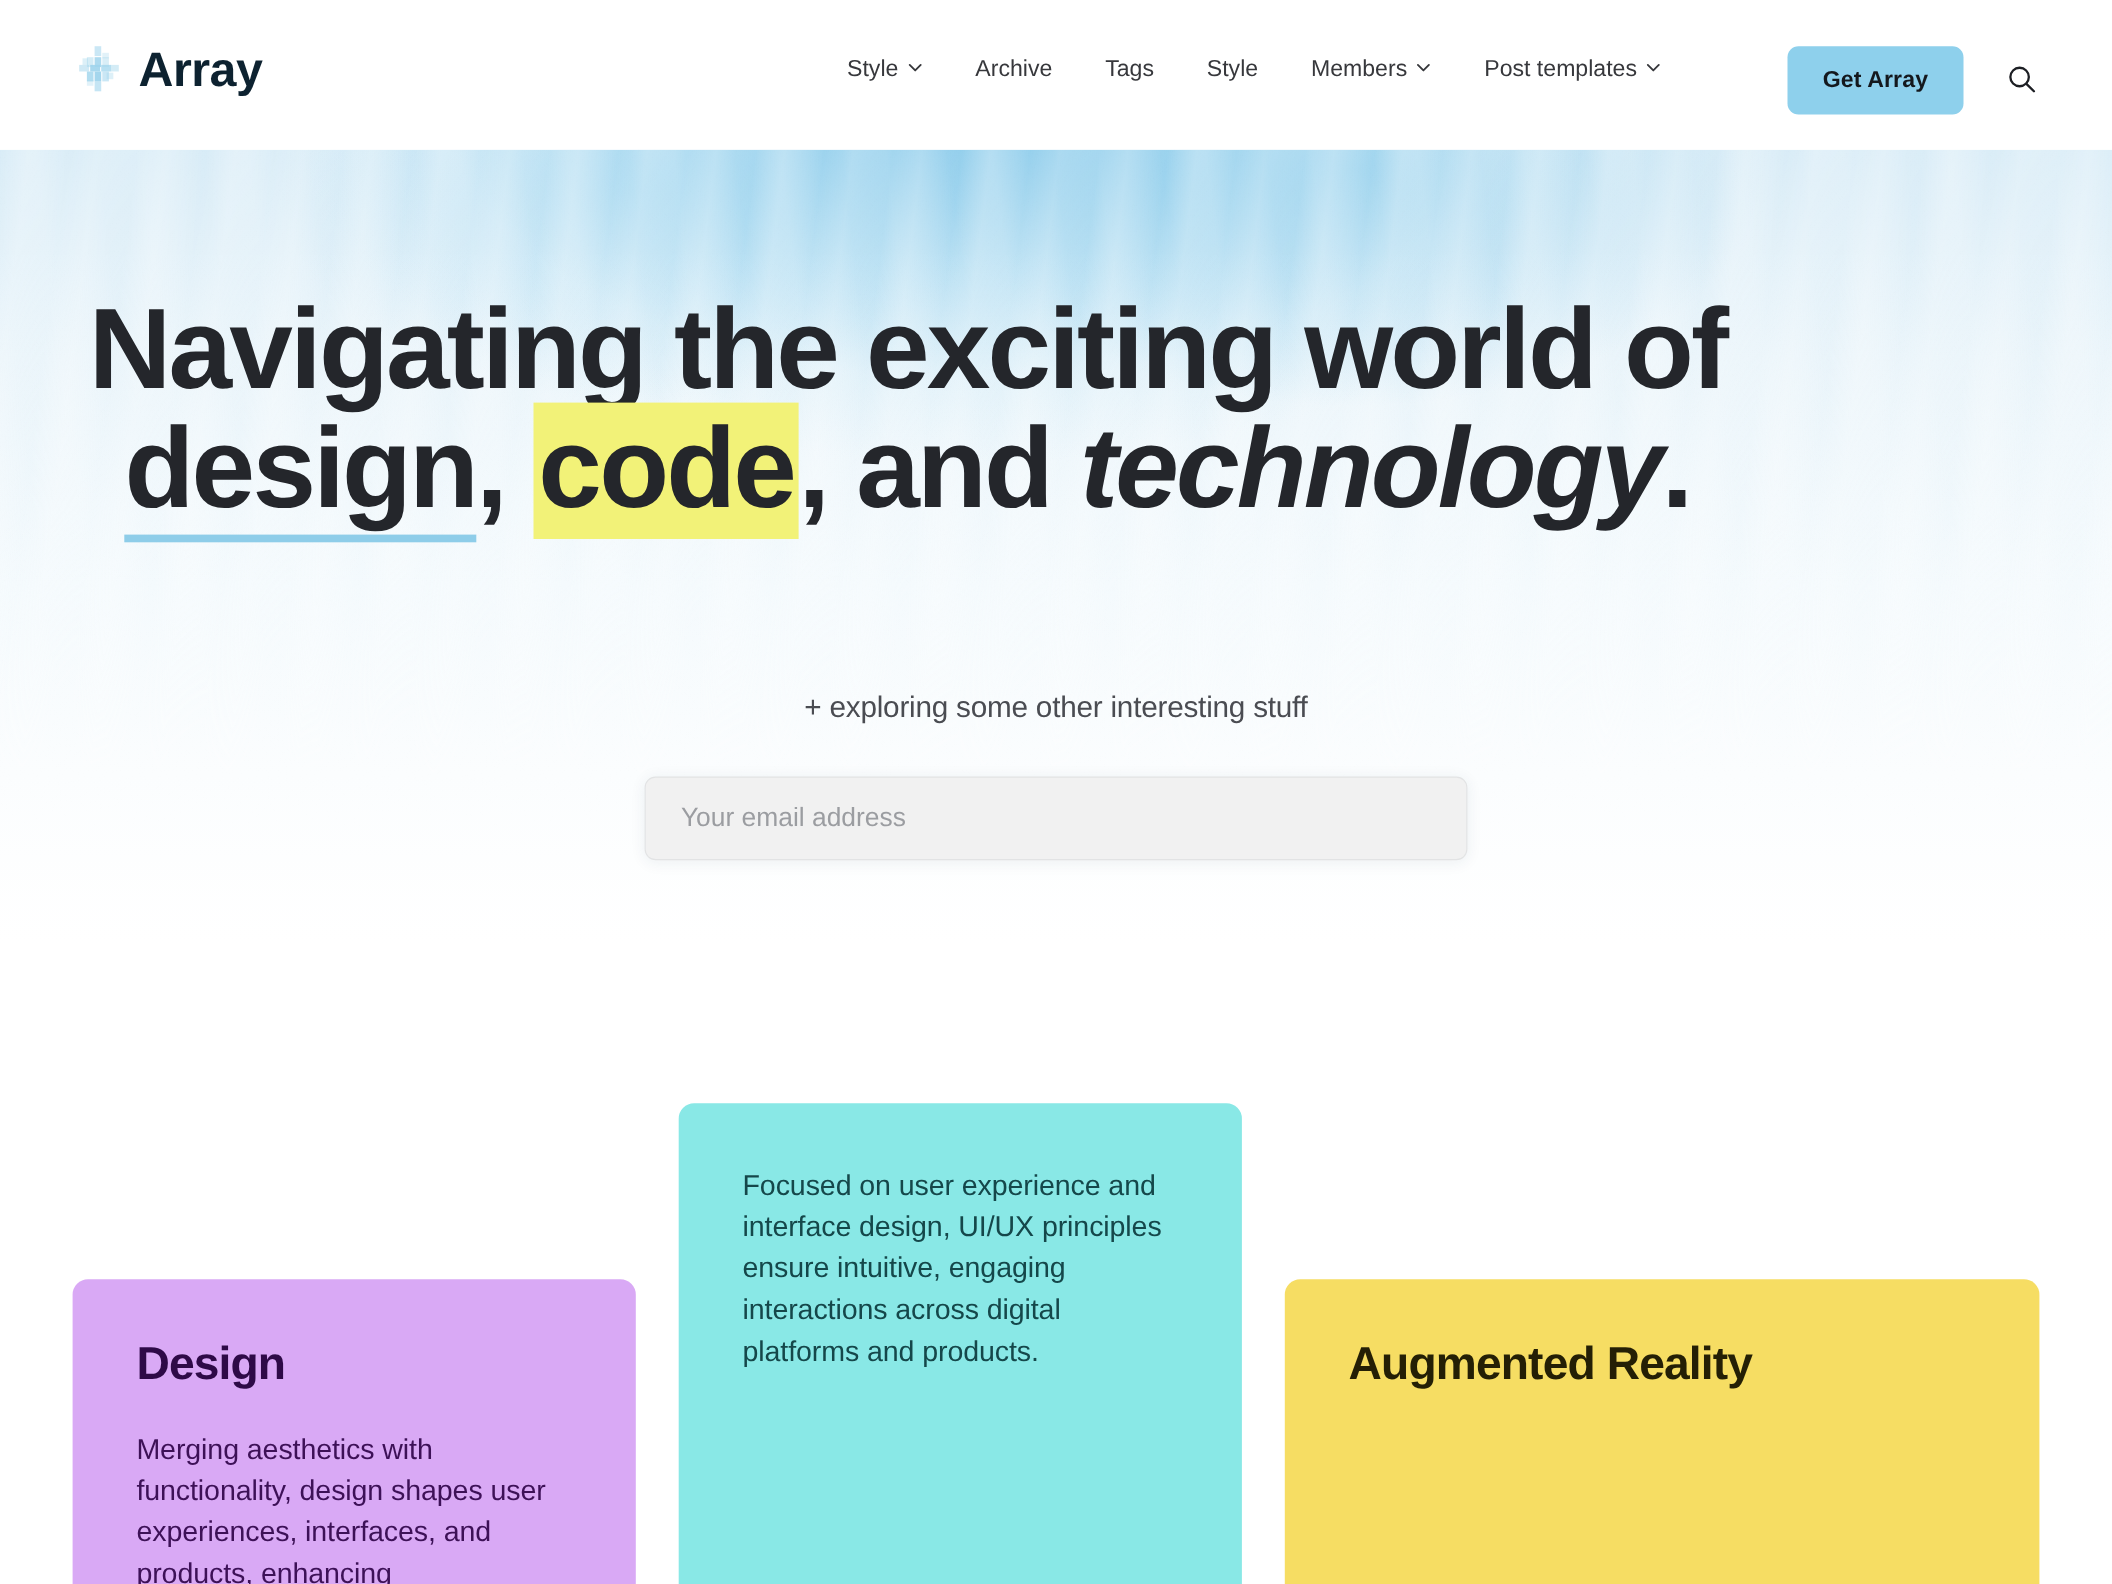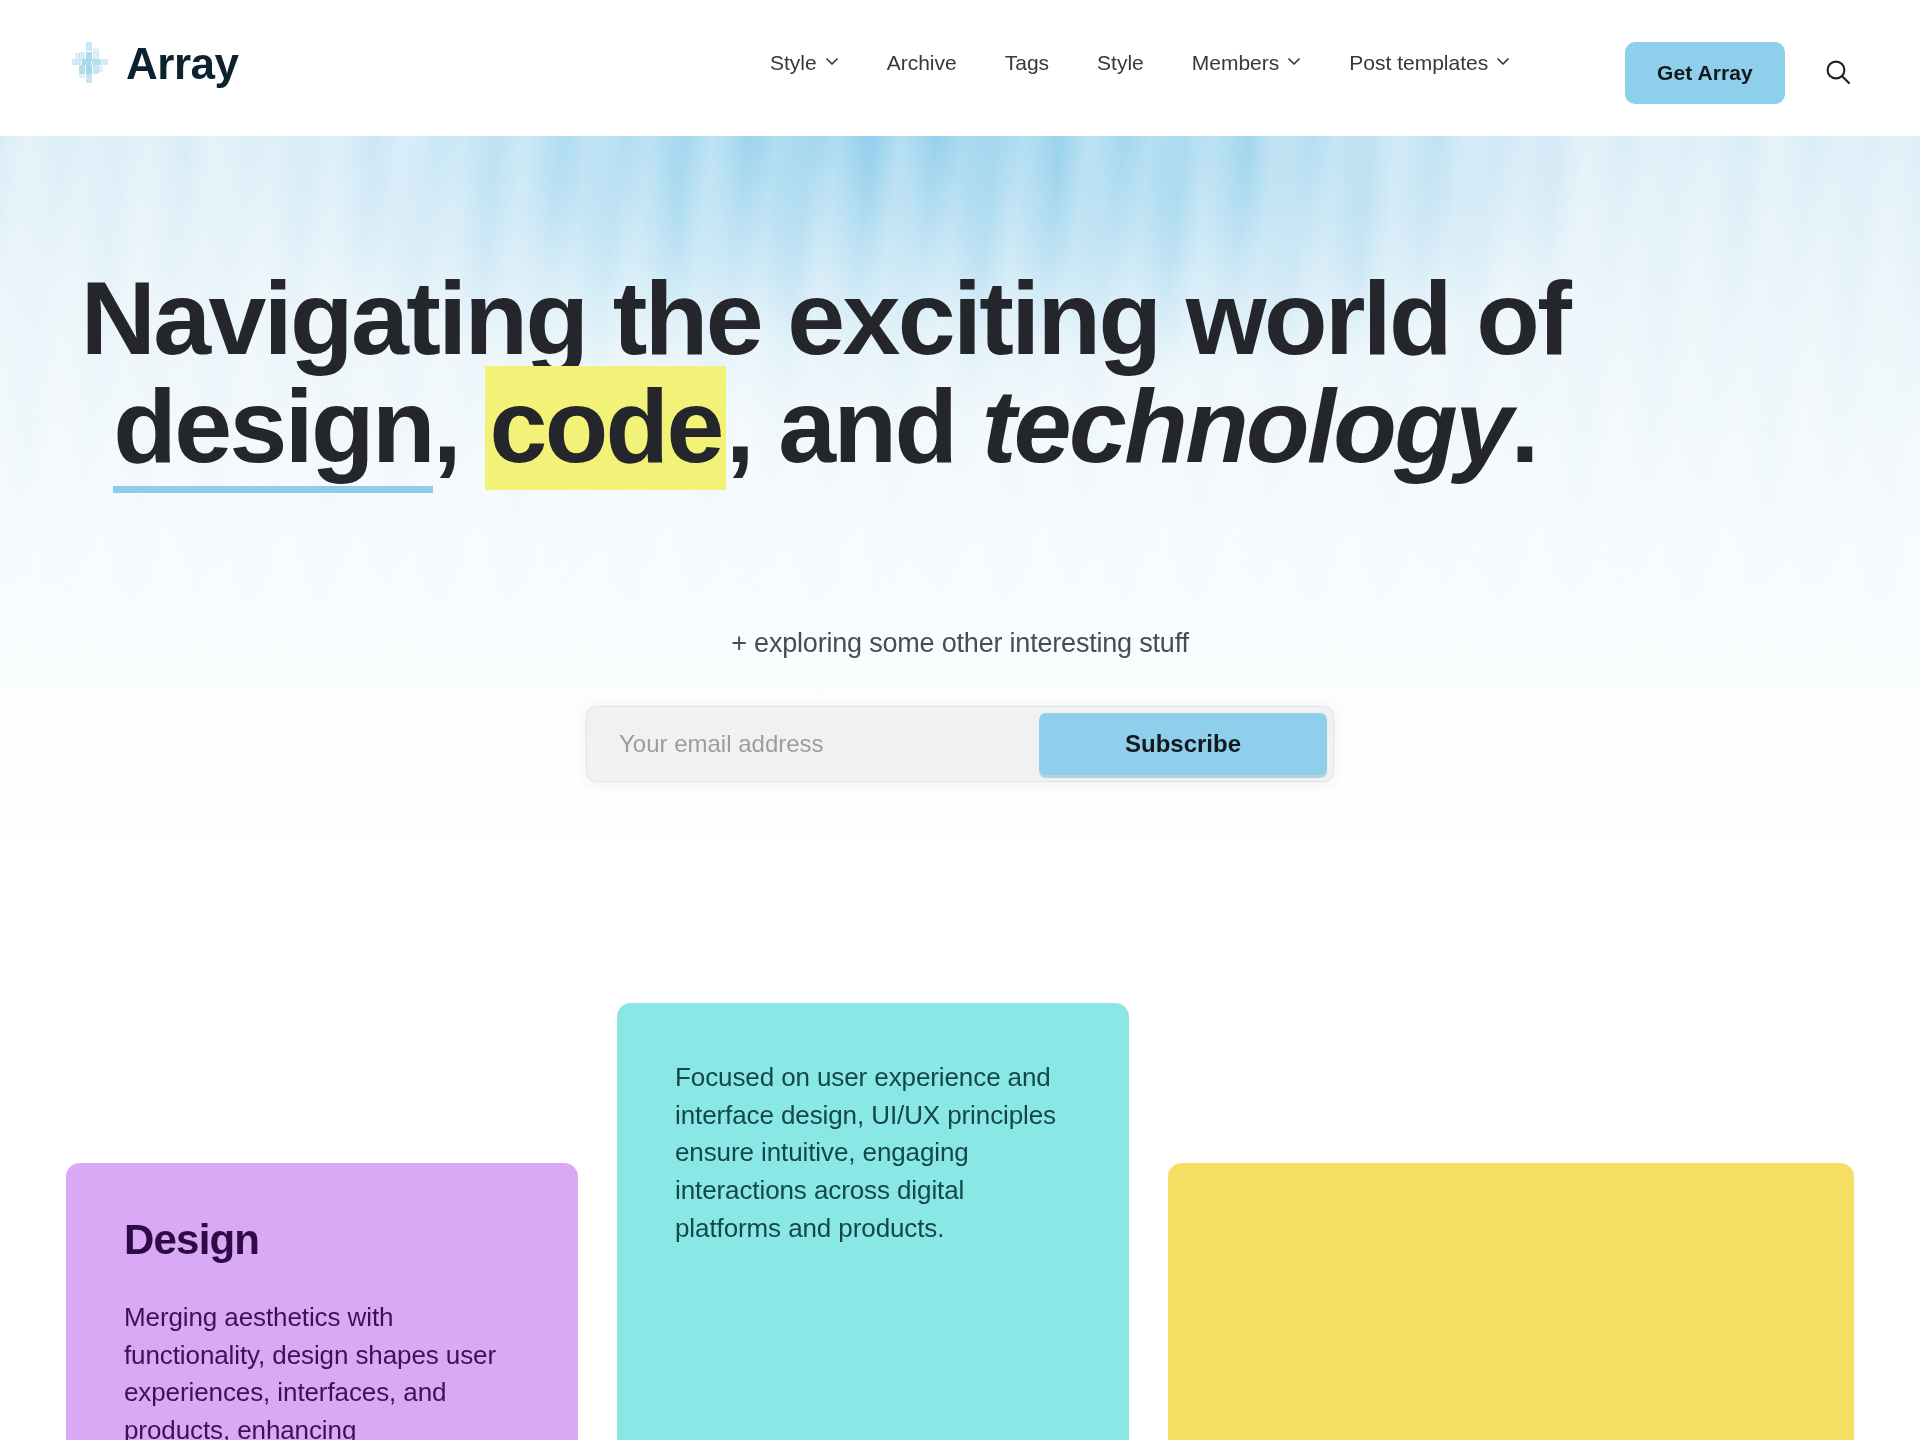--- a/index.html
+++ b/index.html
@@ -269,32 +269,32 @@
 <section class="hero">
   <div class="hero-bg"></div>
 
   <div class="hero-inner">
     <h1 class="hero-title"><span>Navigating the exciting world of </span><span class="hl-underline">design</span><span>, </span><span class="hl-mark">code</span><span>,</span><span> and </span><span class="em-italic">technology</span><span>.</span></h1>
 
     <p class="hero-sub">+ exploring some other interesting stuff</p>
 
     <form class="subscribe-form">
       <input class="email-input" type="text" placeholder="Your email address" style="">
-      <button class="subscribe-btn">Subscribe</button>
     </form>
   </div>
 </section>
 
 <section class="cards">
 
   <article class="card card-design">
     <h2 class="card-title">Design</h2>
     <p class="card-body">Merging aesthetics with functionality, design shapes user experiences, interfaces, and products, enhancing</p>
   </article>
 
   <article class="card card-uiux">
     <p class="card-body">Focused on user experience and interface design, UI/UX principles ensure intuitive, engaging interactions across digital platforms and products.</p>
   </article>
 
   <article class="card card-ar">
+    <h2 class="card-title">Augmented Reality</h2>
   </article>
 
 </section>
 
 </body></html>

